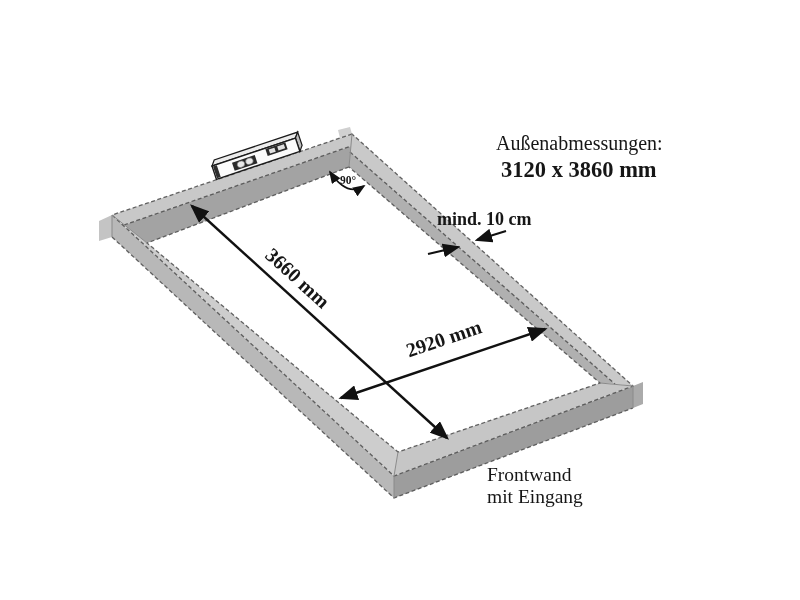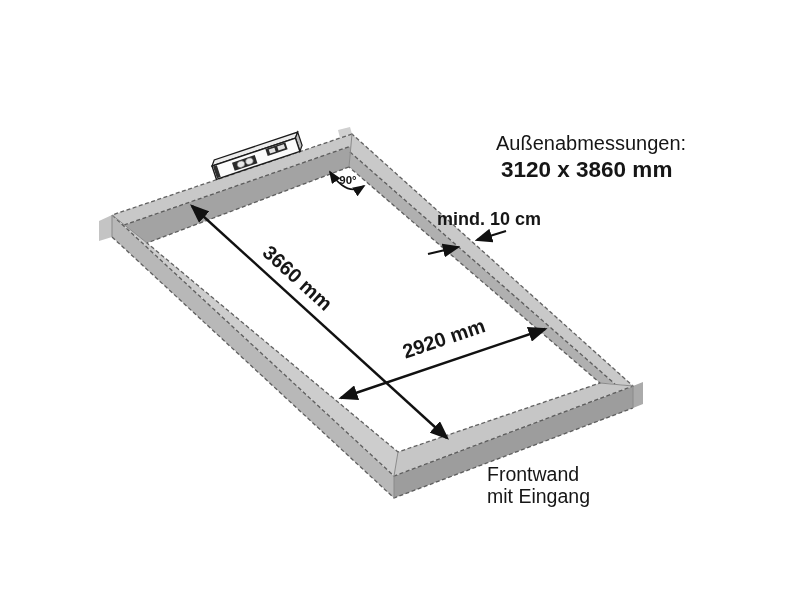--- a/index.html
+++ b/index.html
@@ -1,20 +1,20 @@
 <!DOCTYPE html>
 <html><head>
 <meta charset="utf-8">
 <style>
   html,body{margin:0;padding:0;background:#fff;}
   .canvas{
     position:relative;
     width:800px;height:600px;
     background:#ffffff;
-    font-family:Liberation Sans, sans-serif;
+    font-family:Liberation Serif, serif;
     overflow:hidden;
   }
   svg{position:absolute;left:0;top:0;}
   text{fill:#161616;}
   .t-heading{font-size:20px;font-weight:400;}
   .t-heading-val{font-size:22.5px;font-weight:700;}
   .t-min{font-size:18px;font-weight:700;}
   .t-dim{font-size:20px;font-weight:700;}
   .t-angle{font-size:11.5px;font-weight:700;}
   .t-front{font-size:19.5px;font-weight:400;}

